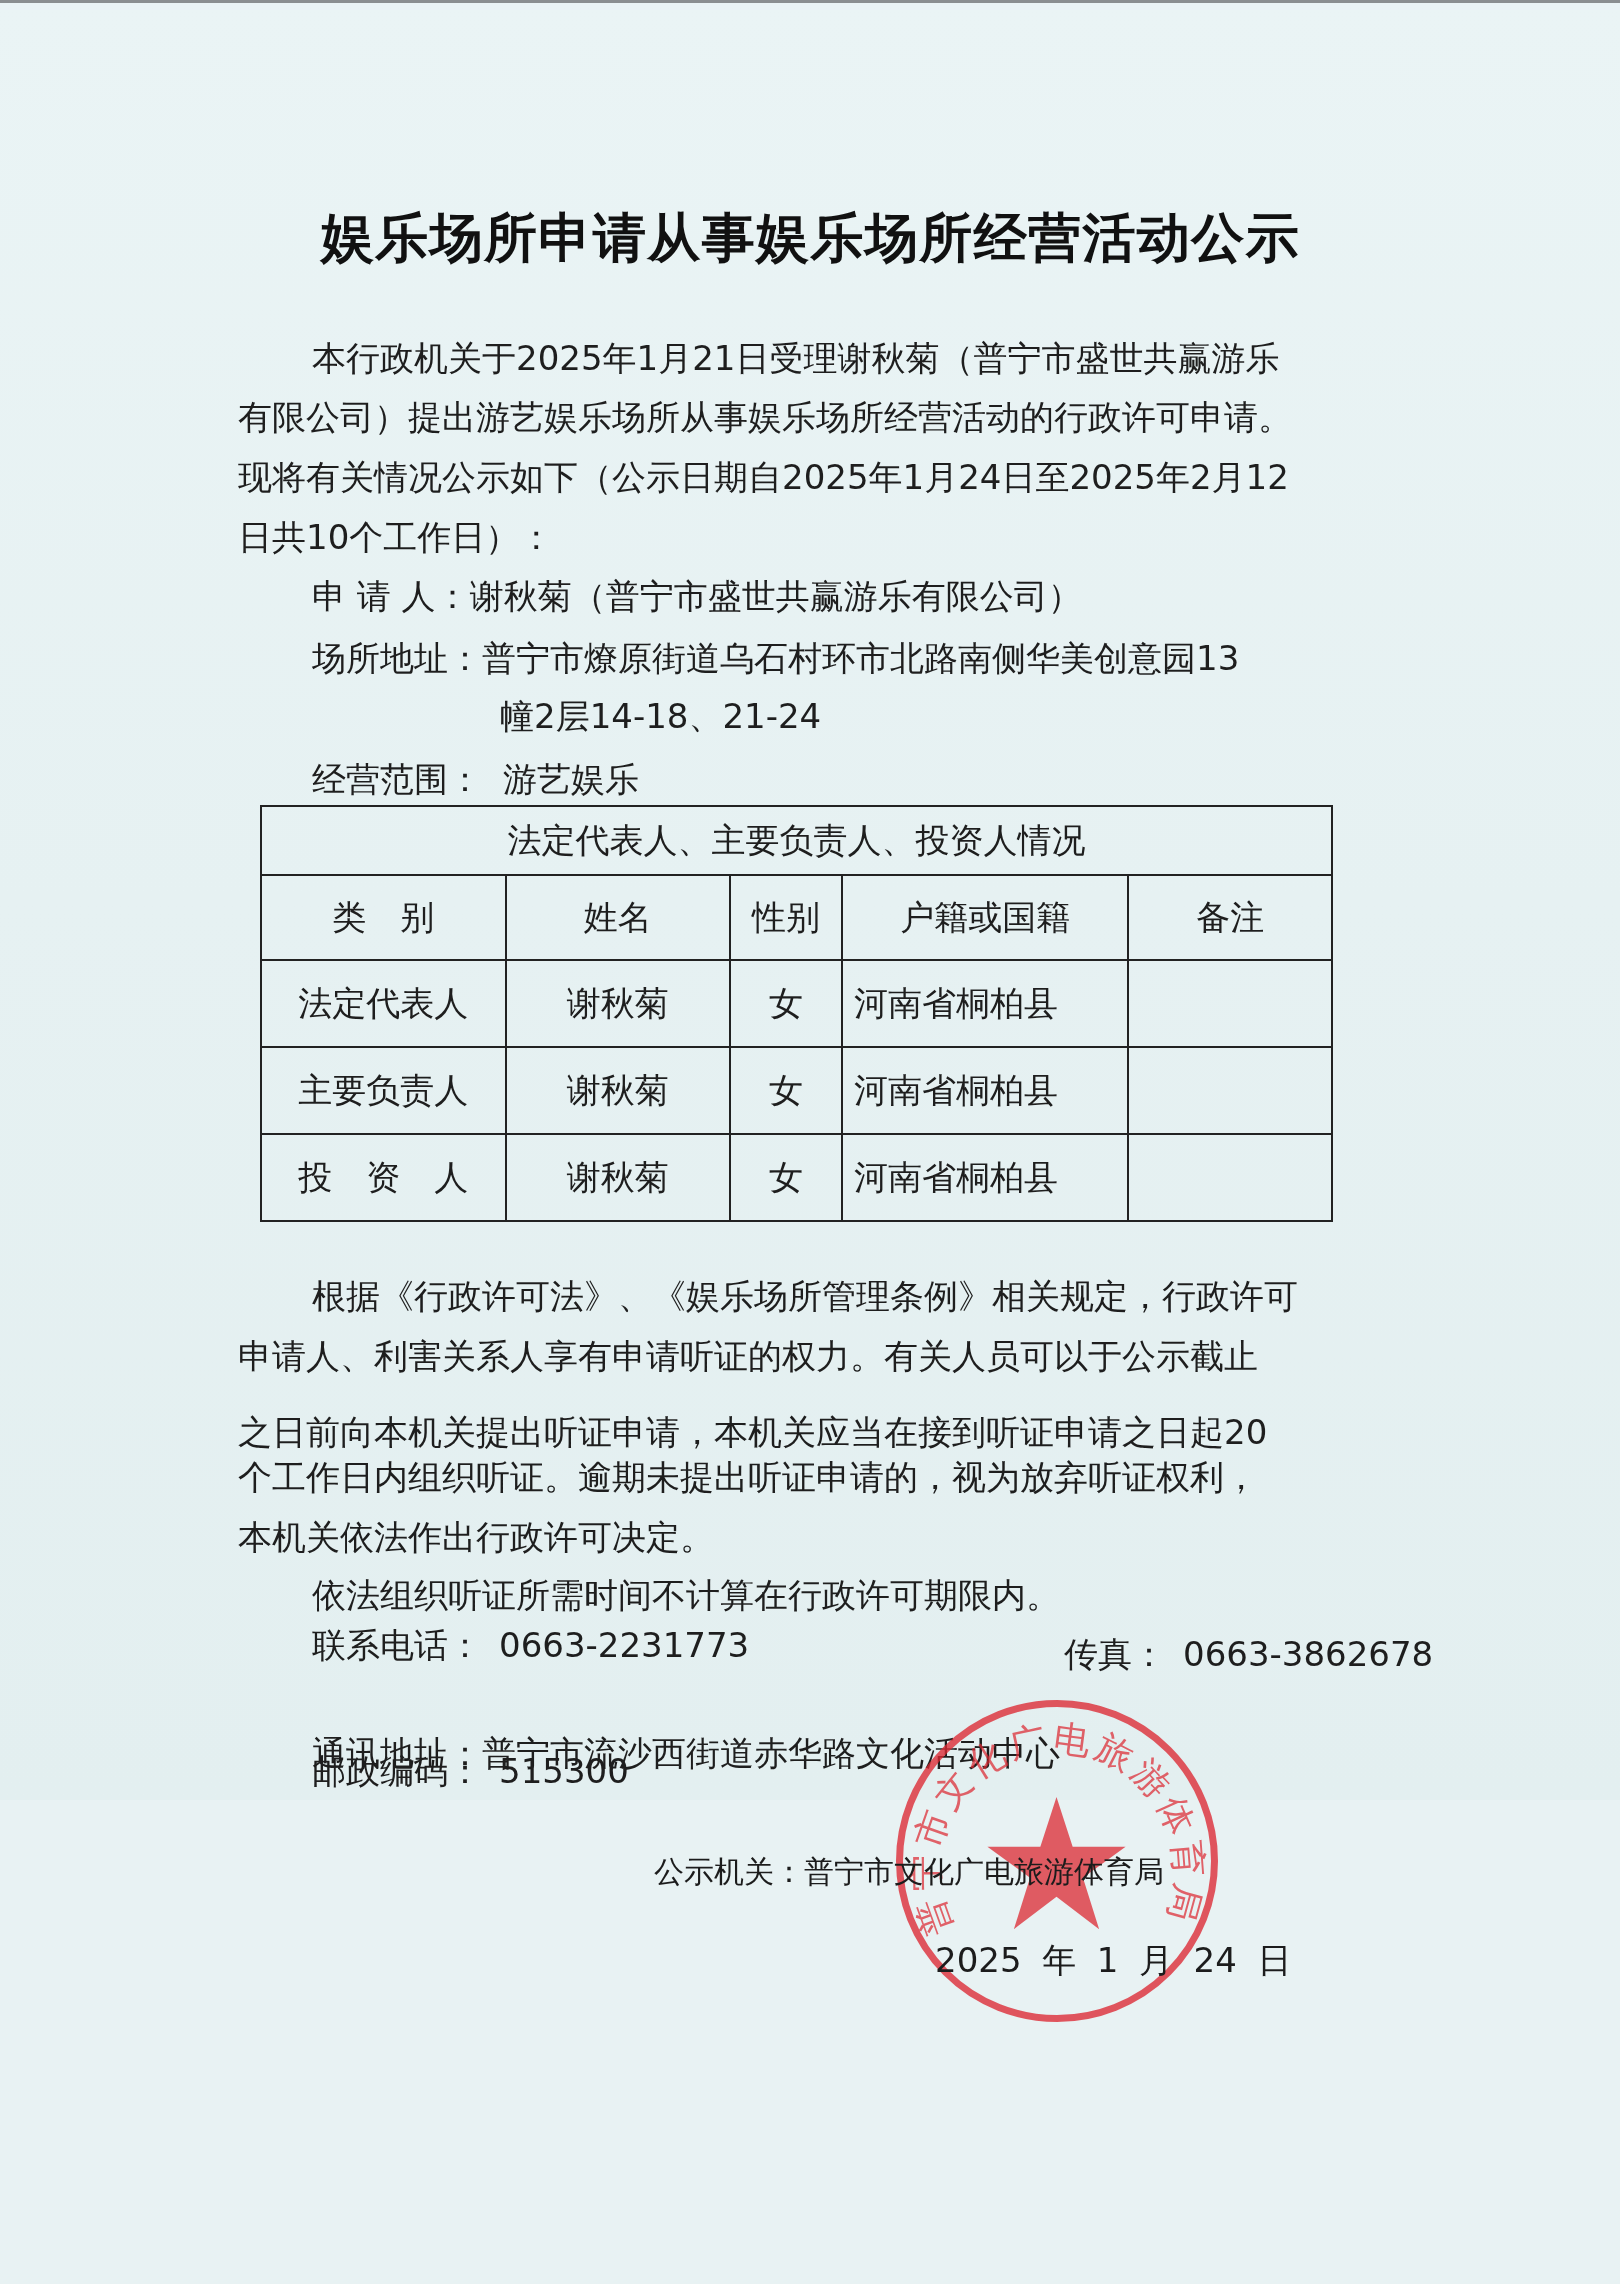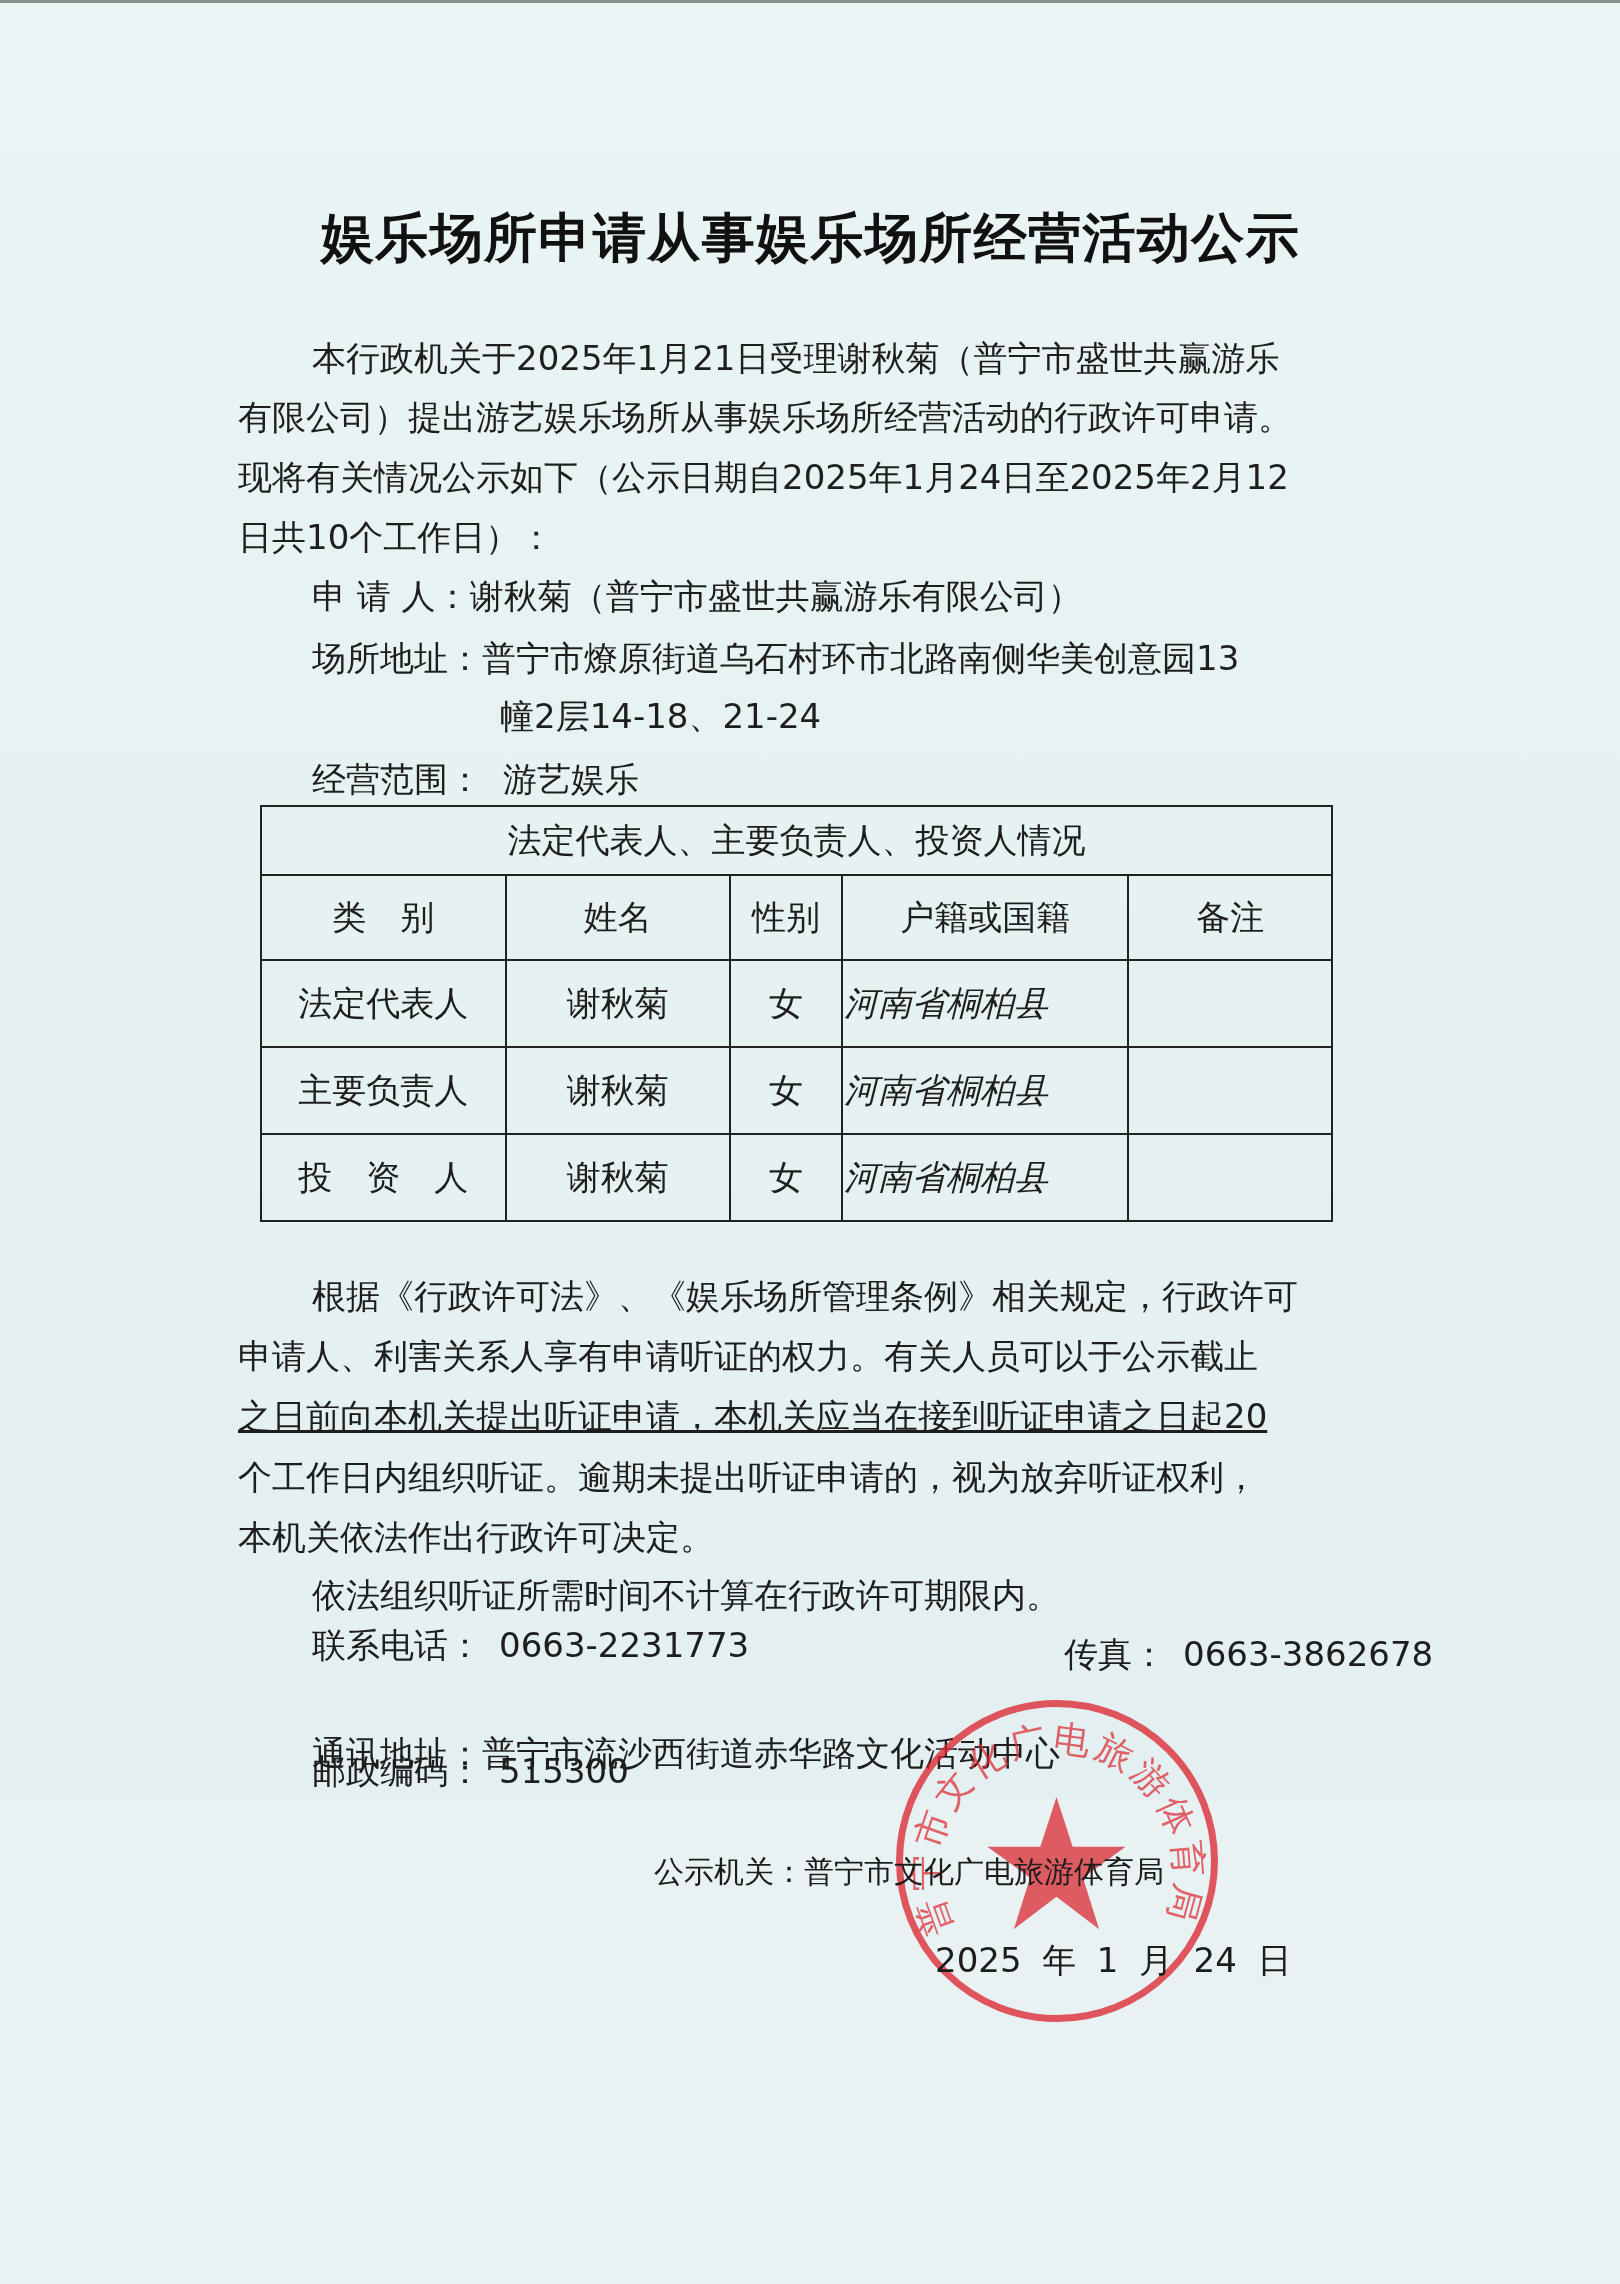--- a/index.html
+++ b/index.html
@@ -31,21 +31,21 @@
   table.info {
     position: absolute; left: 260px; top: 805px; width: 1073px;
     border-collapse: collapse; font-size: 34px; color: #1e1e1e;
   }
   table.info td, table.info th {
     border: 2.1px solid #222; text-align: center; font-weight: normal; padding: 0;
   }
   table.info .caption-row td { height: 67px; }
   table.info .head-row th { height: 83px; }
   table.info .data-row td { height: 85px; }
-  table.info td.origin { text-align: left; padding-left: 1px; font-style: italic; }
+  table.info td.origin { text-align: left; padding-left: 11px; }
   .stamp {
     position: absolute; left: 896px; top: 1700px; width: 322px; height: 322px;
     border: 7px solid rgba(220,40,50,0.78); border-radius: 50%;
     box-sizing: border-box;
   }
   .stamp-star {
     position: absolute; left: 80px; top: 84px; width: 147px; height: 147px;
   }
   .stamp-text {
     position: absolute; left: 0; top: 0; width: 308px; height: 308px;
@@ -120,21 +120,21 @@
       <td>女</td>
       <td class="origin">河南省桐柏县</td>
       <td></td>
     </tr>
   </tbody>
     </table>
 
   <div class="body-text" style="top:1274px;">
     <div class="line" style="top:0px; left:74px;">根据《行政许可法》、《娱乐场所管理条例》相关规定，行政许可</div>
     <div class="line" style="top:60px;">申请人、利害关系人享有申请听证的权力。有关人员可以于公示截止</div>
-    <div class="line" style="top:120px;text-decoration:underline;">之日前向本机关提出听证申请，本机关应当在接到听证申请之日起20</div>
+    <div class="line" style="top:136px;">之日前向本机关提出听证申请，本机关应当在接到听证申请之日起20</div>
     <div class="line" style="top:181px;">个工作日内组织听证。逾期未提出听证申请的，视为放弃听证权利，</div>
     <div class="line" style="top:241px;">本机关依法作出行政许可决定。</div>
   </div>
 
   <div class="body-text" style="top:1573px;">
     <div class="line" style="top:0px; left:74px;">依法组织听证所需时间不计算在行政许可期限内。</div>
     <div class="line" style="top:50px; left:74px;">
       <span>联系电话：</span><span style="margin-left:17px;">0663-2231773</span>
     </div>
     <div class="line" style="top:59px; left:826px;">

